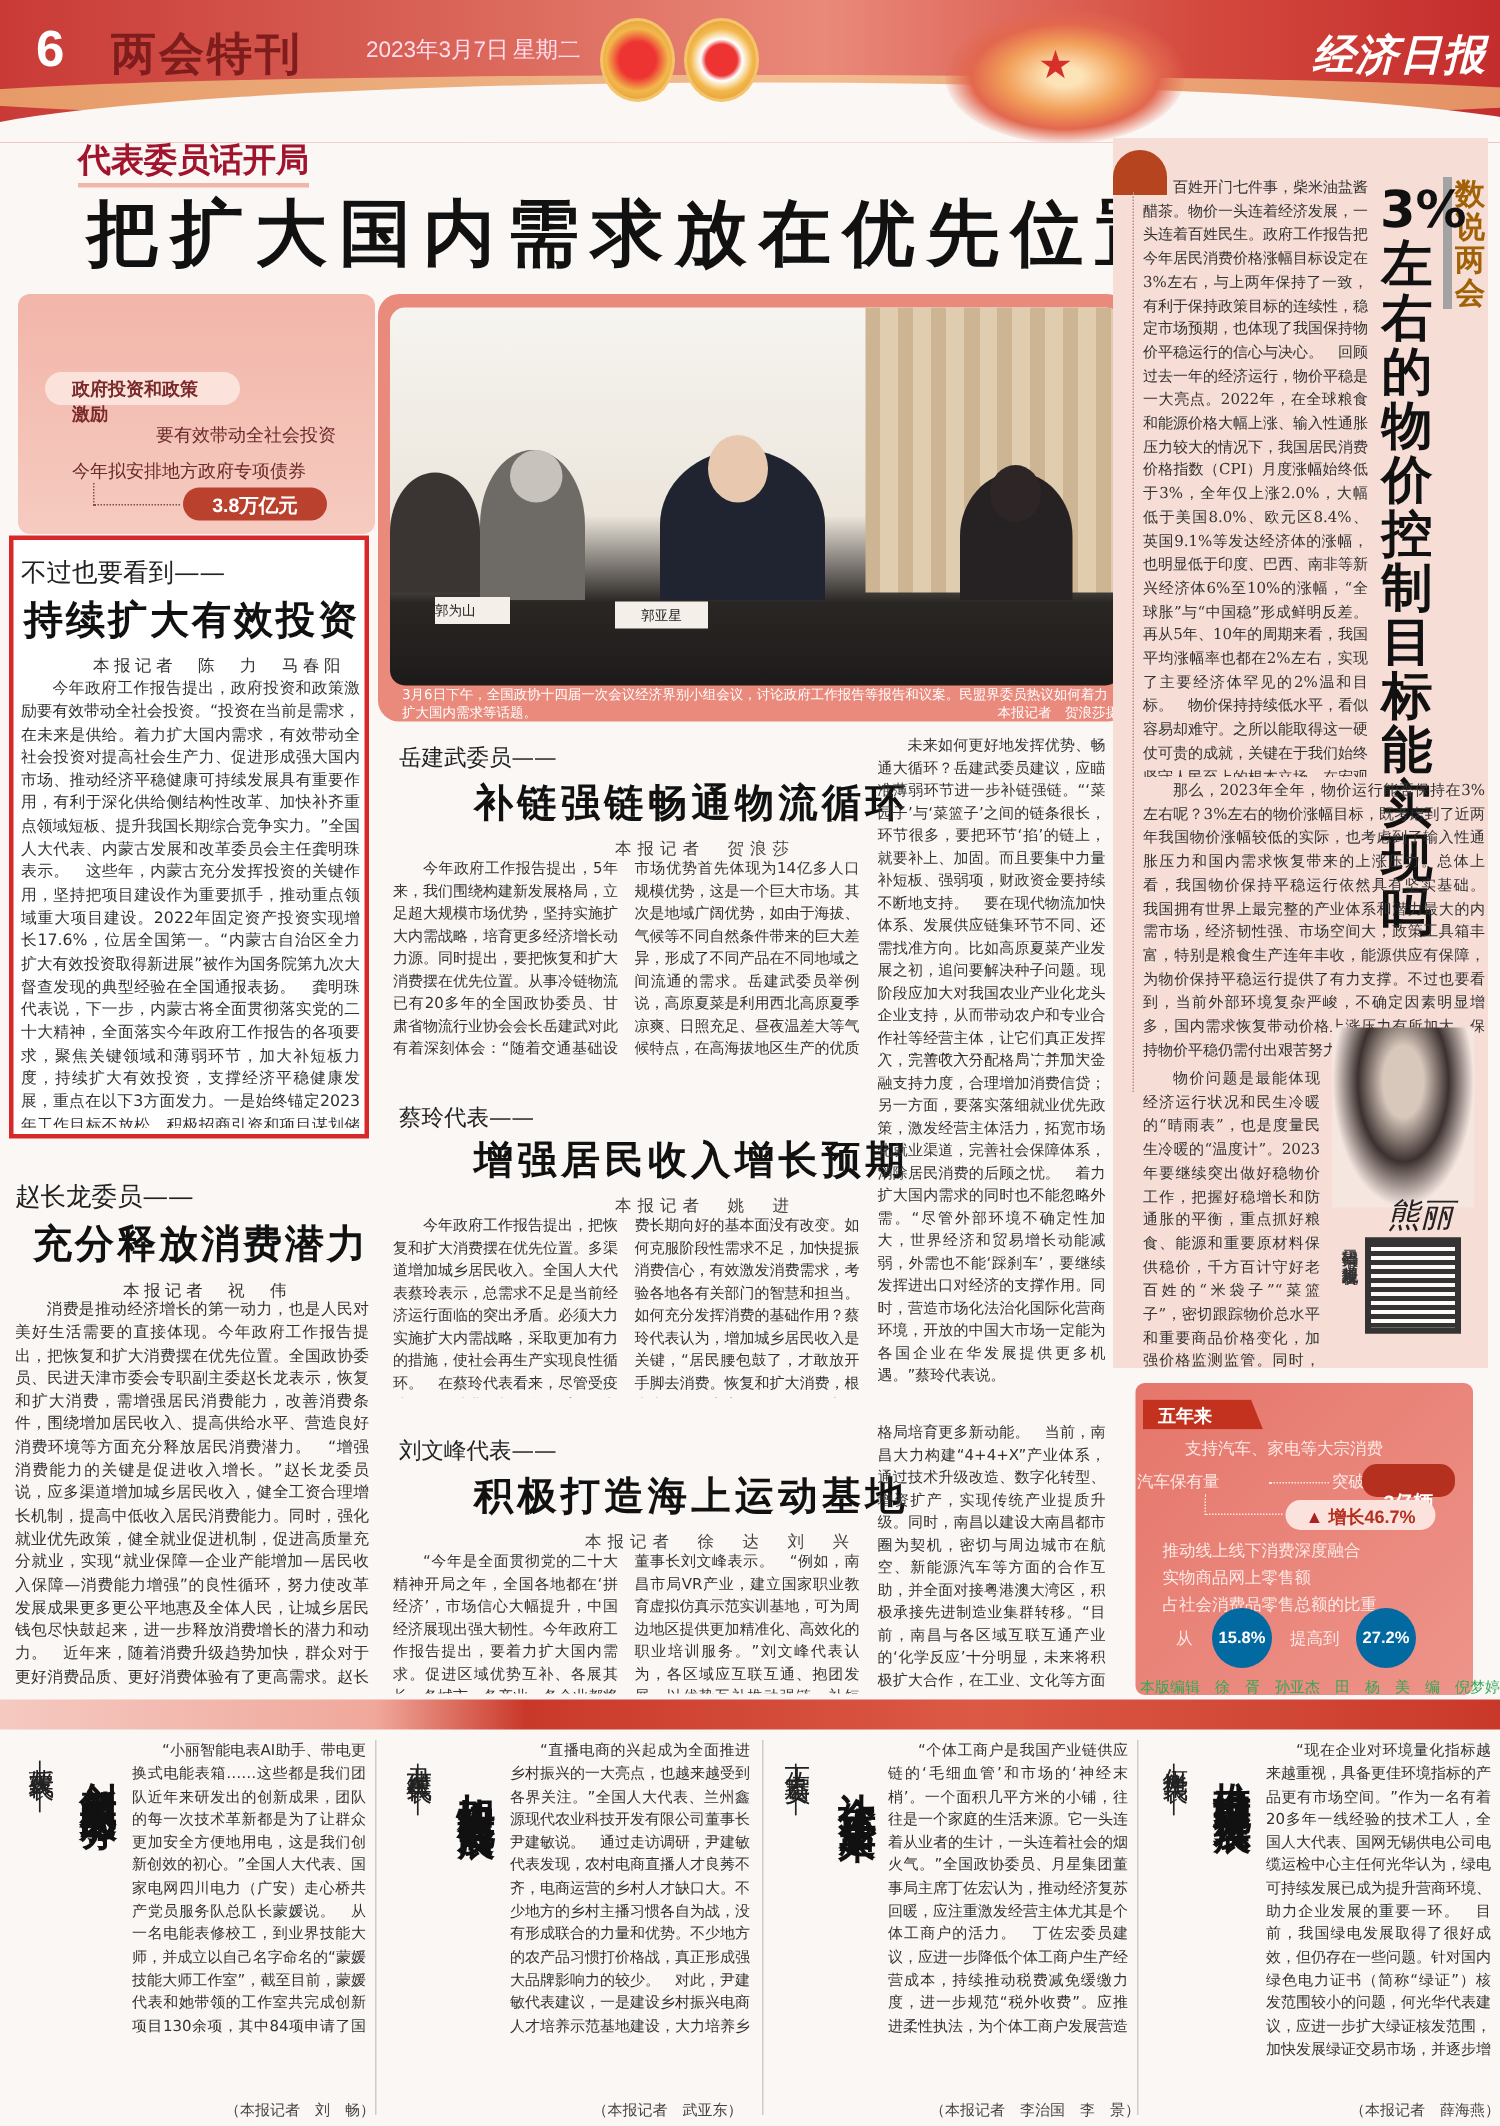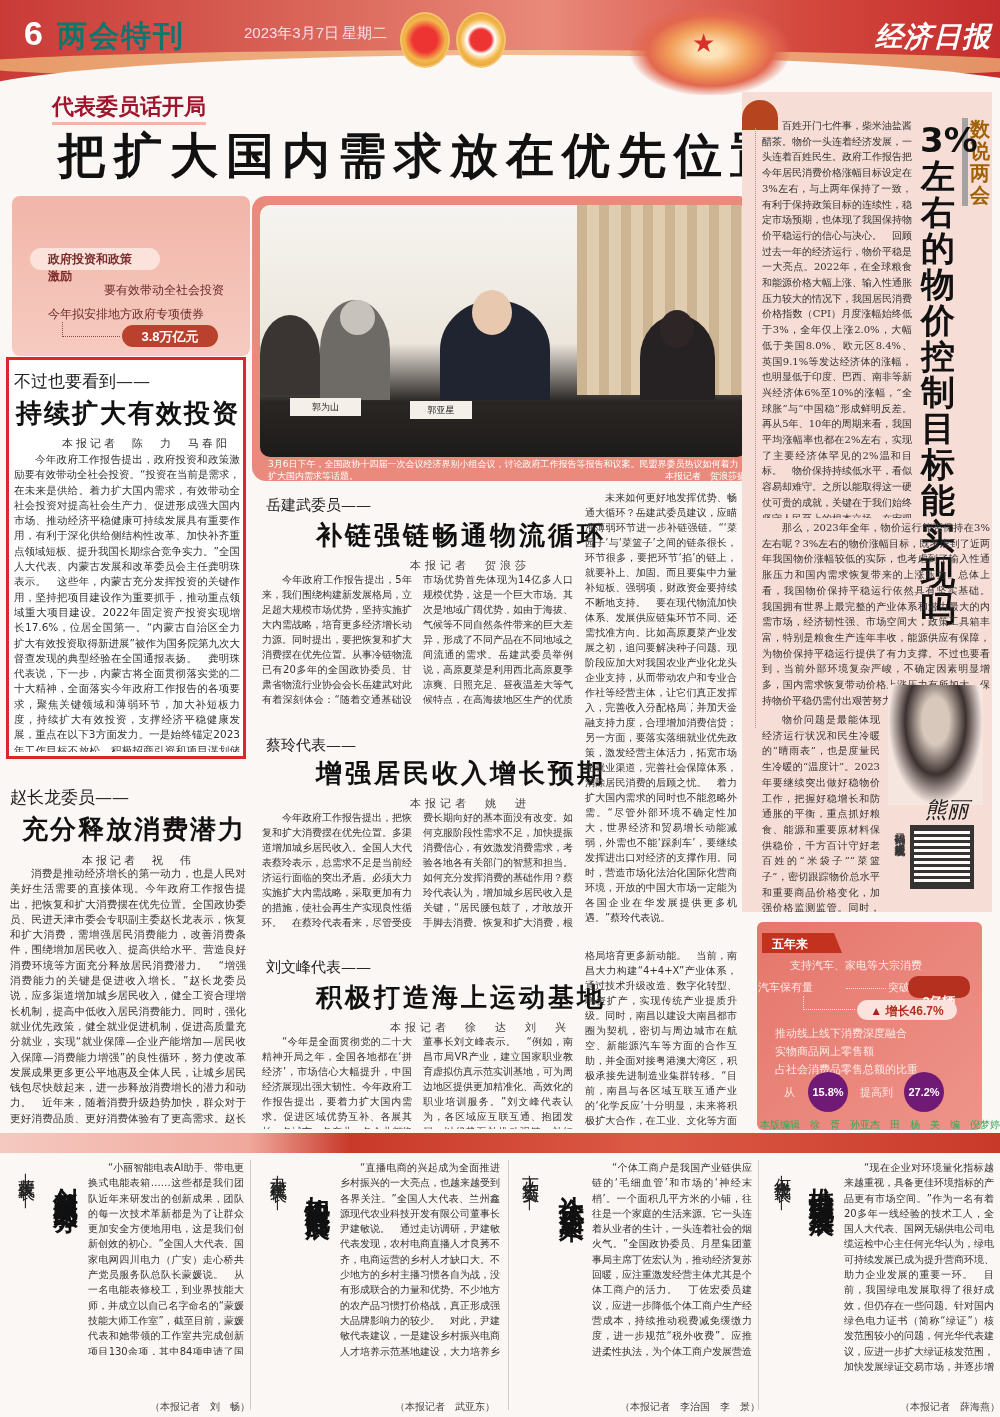--- a/index.html
+++ b/index.html
@@ -3,21 +3,21 @@
 <meta charset="utf-8">
 <style>
 *{box-sizing:border-box;margin:0;padding:0}
 body{width:1000px;height:1417px;background:#fbf7f5;font-family:"DejaVu Serif","Liberation Serif",serif;color:#222;position:relative;overflow:hidden}
 .abs{position:absolute}
 
 .hdr{left:0;top:0;width:1000px;height:95px;background:linear-gradient(90deg,#c93a37 0%,#d96457 30%,#e9897a 55%,#d4493e 80%,#c42d2d 100%);overflow:hidden}
 .hdr-wave{left:-40px;top:55px;width:1100px;height:70px;background:#fbf7f5;border-radius:50% 50% 0 0/60% 60% 0 0}
 .hdr-wave2{left:-40px;top:50px;width:1100px;height:30px;background:linear-gradient(90deg,#f3c27a,#f6d49a,#f0b979);border-radius:50%;opacity:.7}
 .page-num{left:24px;top:14px;font:bold 34px "Liberation Sans",sans-serif;color:#fff}
-.section-name{left:57px;top:16px;font:bold 30px "DejaVu Serif",serif;color:#0f766e;letter-spacing:2px}
+.section-name{left:74px;top:16px;font:bold 30px "DejaVu Serif",serif;color:#7f1d1d;letter-spacing:2px}
 .date{left:244px;top:24px;font:15px "Liberation Sans",sans-serif;color:#fde}
 .weekday{left:342px;top:24px;font:15px "Liberation Sans",sans-serif;color:#fde}
 .emblem{top:12px;width:50px;height:56px;border-radius:50%;background:radial-gradient(circle,#e33 35%,#f2b84b 60%,#d8892f 100%);border:2px solid #f5c46a}
 .sunburst{left:630px;top:6px;width:160px;height:90px;border-radius:50%;background:radial-gradient(ellipse,#fde4b8 10%,#f2a05a 35%,#e2674e 55%,transparent 72%)}
 .star{left:692px;top:28px;font-size:26px;color:#d7302b}
 .paper-logo{left:875px;top:18px;font:italic bold 28px "DejaVu Serif",serif;color:#fff;letter-spacing:1px}
 
 .kicker{left:52px;top:92px;font:bold 22px "Liberation Sans",sans-serif;color:#a0152d;border-bottom:3px solid #f0b6a8}
 .main-headline{left:58px;top:124px;font:bold 48px "DejaVu Sans",sans-serif;color:#111;letter-spacing:8px}
 
@@ -48,21 +48,21 @@
 .reporter-photo{left:888px;top:685px;width:95px;height:120px;background:radial-gradient(ellipse at 50% 30%,#d8c8bc 20%,#3c3130 45%,#f5e6e0 70%)}
 .signature{left:925px;top:795px;font:italic 22px "DejaVu Serif",serif;color:#222}
 .qr{left:910px;top:825px;width:64px;height:64px;background:repeating-linear-gradient(0deg,#222 0 3px,#fff 3px 6px),#222;border:4px solid #222;opacity:.9}
 .qr-label{left:870px;top:825px;width:36px;font:11px/14px "DejaVu Sans",sans-serif;color:#333;writing-mode:vertical-rl}
 
 .five{left:757px;top:922px;width:225px;height:208px;background:linear-gradient(135deg,#e5766b,#ee948a);border-radius:6px}
 .five-tag{left:762px;top:933px;width:80px;height:20px;background:#c2321f;color:#fff;font:bold 12px "Liberation Sans",sans-serif;padding:3px 10px;clip-path:polygon(0 0,90% 0,100% 100%,0 100%)}
 .five-txt{font:11px "Liberation Sans",sans-serif;color:#fde8e4}
 .pill-dark{background:#b5301f;color:#fff;border-radius:10px;font:bold 13px "Liberation Sans",sans-serif;text-align:center}
 .pill-light{background:#fbe2dd;color:#b5301f;border-radius:10px;font:bold 12px "Liberation Sans",sans-serif;text-align:center}
-.circle{width:40px;height:40px;border-radius:50%;background:#701a75;color:#fff;font:bold 11px "Liberation Sans",sans-serif;text-align:center;line-height:40px}
+.circle{width:40px;height:40px;border-radius:50%;background:#0369a1;color:#fff;font:bold 11px "Liberation Sans",sans-serif;text-align:center;line-height:40px}
 .credits{left:760px;top:1118px;font:10px "DejaVu Sans",sans-serif;color:#3a5}
 
 .speaker-mid{font:15px "DejaVu Serif",serif;color:#222}
 .title-mid{font:bold 26px "DejaVu Serif",serif;color:#111;letter-spacing:3px}
 .bl{font:11px "DejaVu Serif",serif;color:#444;letter-spacing:4px}
 .col{font:10px/15px "DejaVu Sans",sans-serif;color:#333;text-align:justify;overflow:hidden}
 
 .band{left:0;top:1133px;width:1000px;height:20px;background:linear-gradient(90deg,#f5c9c1 0%,#f0a89b 25%,#c9392a 35%,#dc5a45 65%,#c9392a 100%)}
 .btm-speaker{font:17px/22px "DejaVu Serif",serif;color:#222;writing-mode:vertical-rl;letter-spacing:2px}
 .btm-title{font:bold 25px/30px "DejaVu Serif",serif;color:#111;writing-mode:vertical-rl;letter-spacing:3px}
@@ -106,21 +106,21 @@
 <div class="abs photo-frame"></div>
 <div class="abs photo">
   <div class="abs curtain"></div>
   <div class="abs person" style="left:0;top:110px;width:60px;height:80px;background:#3a3532"></div>
   <div class="abs person" style="left:60px;top:95px;width:70px;height:100px;background:#6e6a66"></div>
   <div class="abs" style="left:80px;top:95px;width:35px;height:35px;border-radius:50%;background:#c8c2bc"></div>
   <div class="abs person" style="left:180px;top:95px;width:110px;height:100px;background:#1f2430"></div>
   <div class="abs" style="left:212px;top:85px;width:40px;height:45px;border-radius:50%;background:#e8c8ae"></div>
   <div class="abs person" style="left:380px;top:110px;width:75px;height:85px;background:#262223"></div>
   <div class="abs" style="left:400px;top:105px;width:34px;height:38px;border-radius:50%;background:#2e2626"></div>
-  <div class="abs" style="left:30px;top:193px;width:71px;height:18px;background:#f4efe8;font:9px 'DejaVu Serif',serif;text-align:center;padding-top:3px">郭为山</div>
+  <div class="abs" style="left:30px;top:193px;width:50px;height:18px;background:#f4efe8;font:9px 'DejaVu Serif',serif;padding-top:3px">郭为山</div>
   <div class="abs" style="left:150px;top:196px;width:62px;height:18px;background:#f4efe8;font:9px 'DejaVu Serif',serif;text-align:center;padding-top:3px">郭亚星</div>
 </div>
 <div class="abs caption">
   <span>3月6日下午，全国政协十四届一次会议经济界别小组会议，讨论政府工作报告等报告和议案。民盟界委员热议如何着力扩大国内需求等话题。</span>
   <span style="float:right">本报记者　贺浪莎摄</span>
 </div>
 
 <div class="abs right-col"></div>
 <div class="abs arch"></div>
 <div class="abs" style="left:755px;top:128px;width:0;height:600px;border-left:1px dotted #b88"></div>

